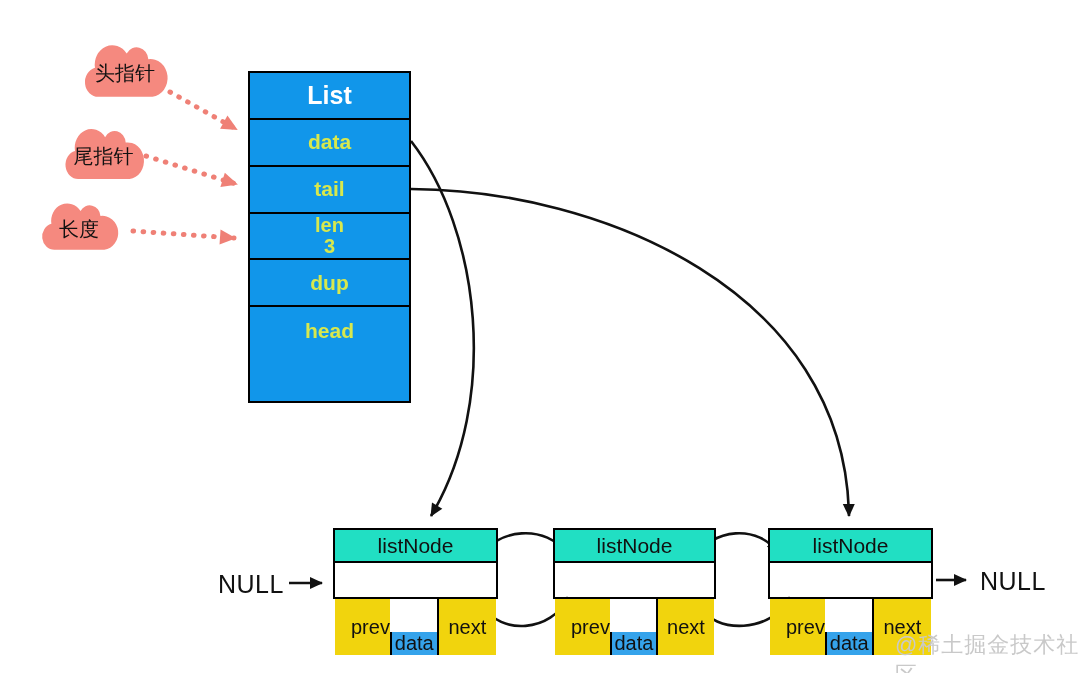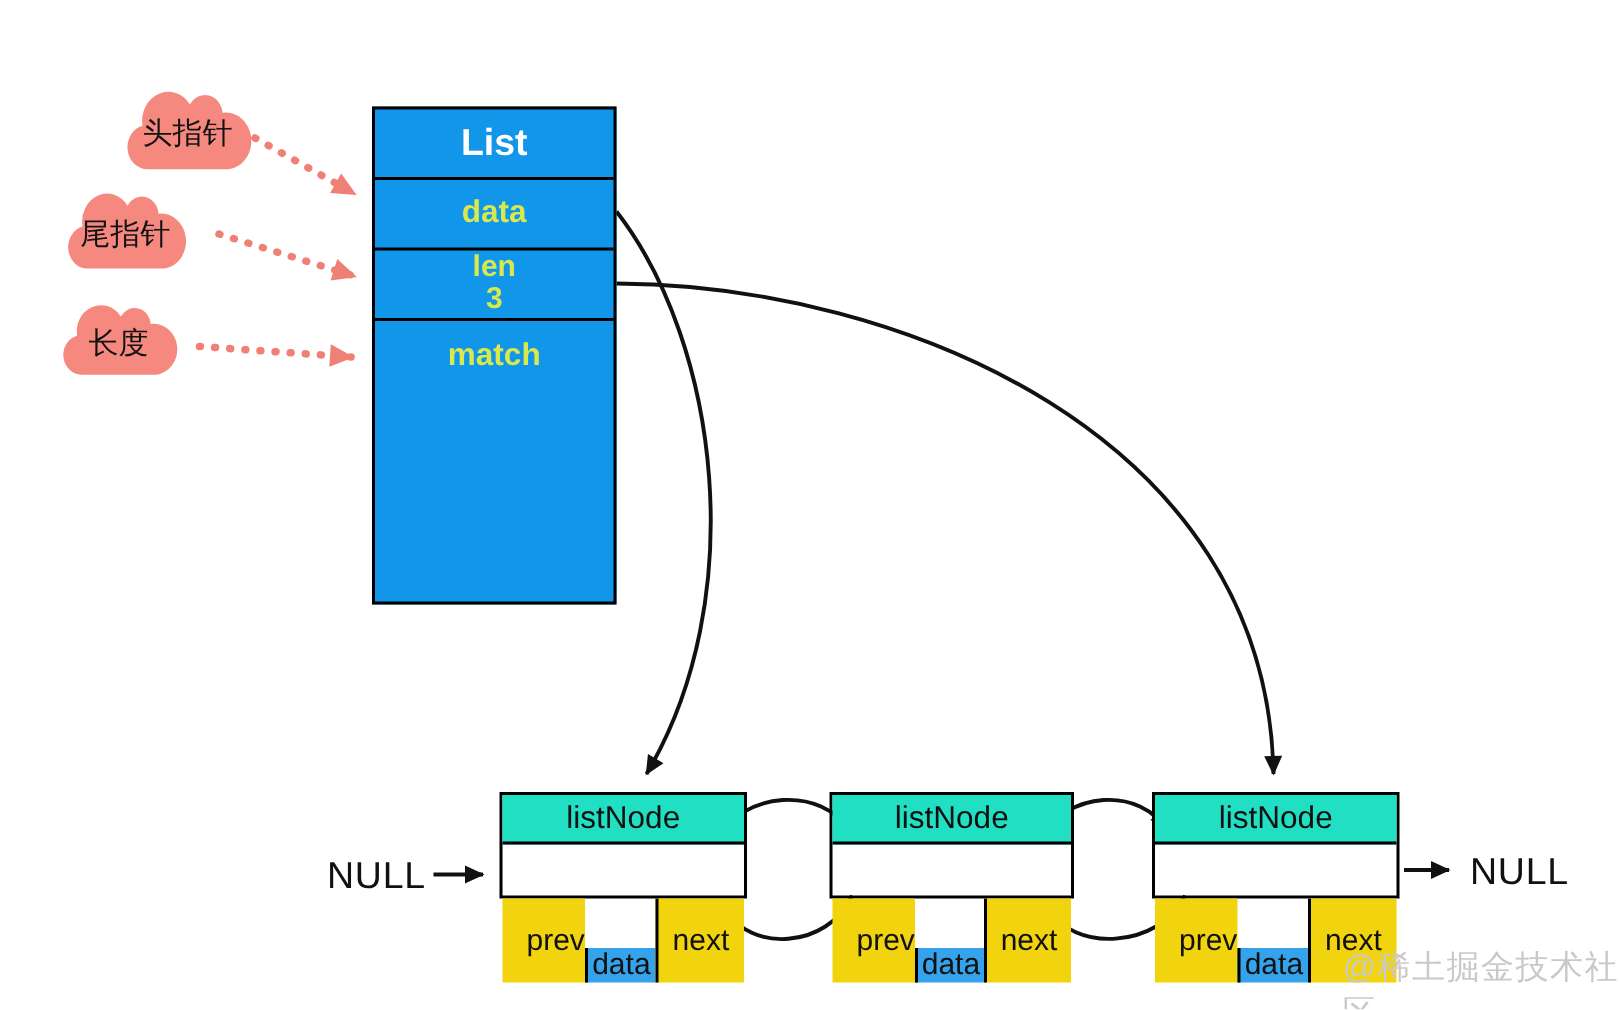--- a/index.html
+++ b/index.html
@@ -103,49 +103,51 @@
     <path class="ln-black" d="M568,597 C552,633 499,635 484,606" marker-end="url(#ah-black)"></path>
 
     <path class="ln-black" d="M694,560 C710,527 761,524 778,554" marker-end="url(#ah-black)"></path>
 
     <path class="ln-black" d="M790,597 C773,633 714,635 699,605" marker-end="url(#ah-black)"></path>
 
     <path class="ln-black" d="M289,583 L322,583" marker-end="url(#ah-black)"></path>
     <path class="ln-black" d="M936,580 L966,580" marker-end="url(#ah-black)"></path>
   </svg>
 
-  <div class="cloud" style="left:75px;top:54px;width:100px;height:68px;">
+  <div class="cloud" style="left:75px;top:38px;width:100px;height:68px;">
     <svg viewBox="0 0 120 74" preserveAspectRatio="none">
       <path class="cloud-shape" d="M28 64 A16 16 0 0 1 24 32.5 A21 21 0 0 1 62 17 A14 14 0 0 1 88 23 A17.5 17.5 0 0 1 93 64 Z"></path>
     </svg>
     <span class="cloud-label">头指针</span>
   </div>
 
-  <div class="cloud" style="left:36px;top:122px;width:95px;height:66px;">
+  <div class="cloud" style="left:56px;top:122px;width:95px;height:66px;">
     <svg viewBox="0 0 120 74" preserveAspectRatio="none">
       <path class="cloud-shape" d="M28 64 A16 16 0 0 1 24 32.5 A21 21 0 0 1 62 17 A14 14 0 0 1 88 23 A17.5 17.5 0 0 1 93 64 Z"></path>
     </svg>
     <span class="cloud-label">尾指针</span>
   </div>
 
   <div class="cloud" style="left:33px;top:197px;width:92px;height:61px;">
     <svg viewBox="0 0 120 74" preserveAspectRatio="none">
       <path class="cloud-shape" d="M28 64 A16 16 0 0 1 24 32.5 A21 21 0 0 1 62 17 A14 14 0 0 1 88 23 A17.5 17.5 0 0 1 93 64 Z"></path>
     </svg>
     <span class="cloud-label">长度</span>
   </div>
 
   <div class="struct-box">
     <div class="struct-row title">List</div>
     <div class="struct-row">data</div>
+    <div class="struct-row">tail</div>
     <div class="struct-row">
       <span class="sub">len</span>
       <span class="sub">3</span>
     </div>
-    <div class="struct-row">match</div>
+    <div class="struct-row">dup</div>
+    <div class="struct-row">head</div>
   </div>
 
   <div class="node" style="left:333px;top:528px;">
     <div class="node-header">listNode</div>
     <div class="node-cells">
       <div class="cell prev">prev</div>
       <div class="cell data">data</div>
       <div class="cell next">next</div>
     </div>
   </div>

